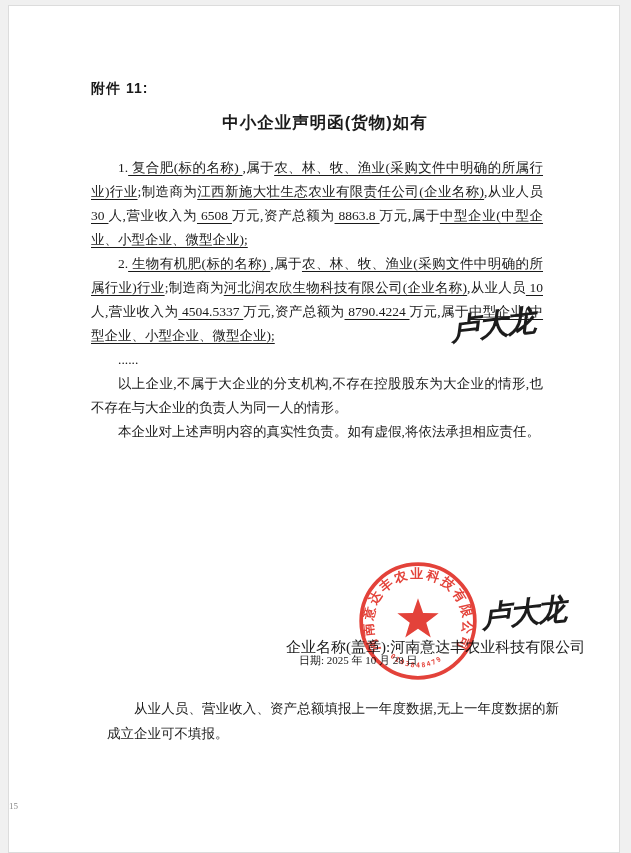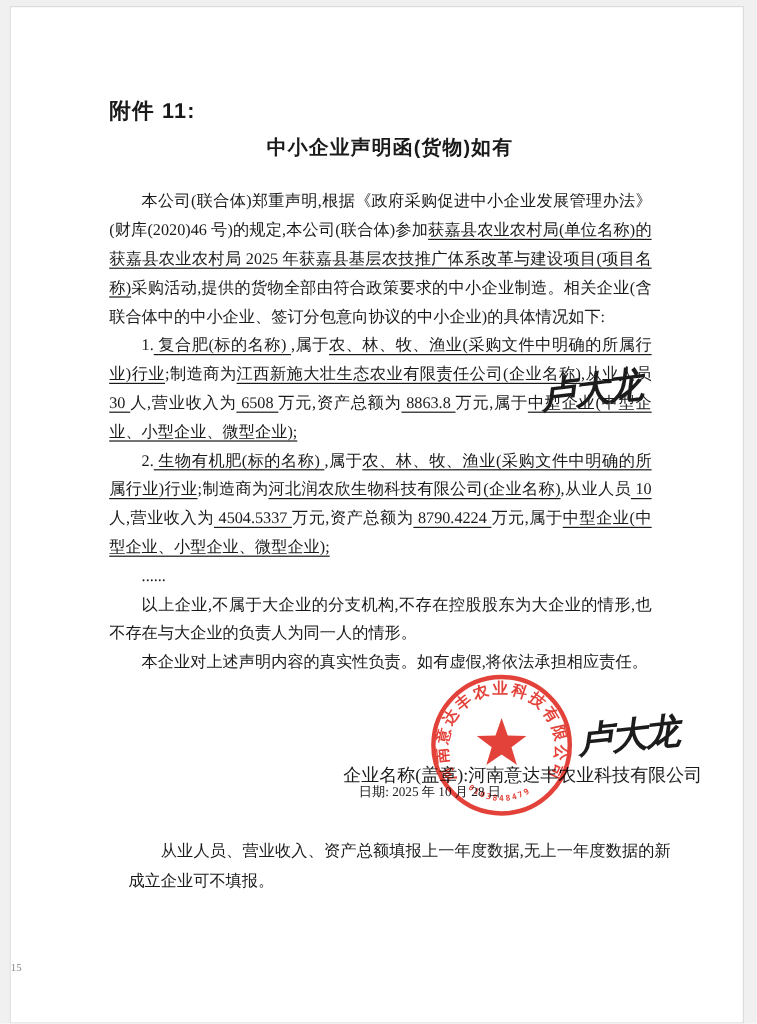--- a/index.html
+++ b/index.html
@@ -14,21 +14,21 @@
   .page{
     position:absolute;left:8px;top:5px;
     width:612px;height:848px;
     background:#ffffff;
     border:1px solid #dcdcdc;
     box-sizing:border-box;
   }
   .attachment-label{
     position:absolute;left:82px;top:74px;
     font-family:"Liberation Sans","DejaVu Sans",sans-serif;
-    font-weight:700;font-size:18px;letter-spacing:1px;
+    font-weight:700;font-size:14px;letter-spacing:1px;
   }
   .doc-title{
     position:absolute;left:11px;top:106px;width:100%;
     text-align:center;
     font-family:"Liberation Sans","DejaVu Sans",sans-serif;
     font-weight:700;font-size:16.5px;letter-spacing:1px;
   }
   .doc-body{
     position:absolute;left:82px;top:150px;width:452px;
     font-size:13.5px;line-height:24px;
@@ -70,21 +70,20 @@
 </head>
 <body>
 
 <div class="page">
 
   <div class="attachment-label">附件 11:</div>
 
   <div class="doc-title">中小企业声明函(货物)如有</div>
 
   <div class="doc-body">
-      <div class="para"><span>本公司(联合体)郑重声明,根据《政府采购促进中小企业发展管理办法》(财库(2020)46 号)的规定,本公司(联合体)参加</span><span class="fill">获嘉县农业农村局(单位名称)的获嘉县农业农村局 2025 年获嘉县基层农技推广体系改革与建设项目(项目名称)</span><span>采购活动,提供的货物全部由符合政策要求的中小企业制造。相关企业(含联合体中的中小企业、签订分包意向协议的中小企业)的具体情况如下:</span></div>
       <div class="para"><span>1.</span><span class="fill"> 复合肥(标的名称) </span><span>,属于</span><span class="fill">农、林、牧、渔业(采购文件中明确的所属行业)行业</span><span>;制造商为</span><span class="fill">江西新施大壮生态农业有限责任公司(企业名称)</span><span>,从业人员</span><span class="fill"> 30 </span><span>人,营业收入为</span><span class="fill"> 6508 </span><span>万元,资产总额为</span><span class="fill"> 8863.8 </span><span>万元,属于</span><span class="fill">中型企业(中型企业、小型企业、微型企业); </span></div>
       <div class="para"><span>2.</span><span class="fill"> 生物有机肥(标的名称) </span><span>,属于</span><span class="fill">农、林、牧、渔业(采购文件中明确的所属行业)行业</span><span>;制造商为</span><span class="fill">河北润农欣生物科技有限公司(企业名称)</span><span>,从业人员</span><span class="fill"> 10 </span><span>人,营业收入为</span><span class="fill"> 4504.5337 </span><span>万元,资产总额为</span><span class="fill"> 8790.4224 </span><span>万元,属于</span><span class="fill">中型企业(中型企业、小型企业、微型企业); </span></div>
       <div class="para"><span>......</span></div>
       <div class="para"><span>以上企业,不属于大企业的分支机构,不存在控股股东为大企业的情形,也不存在与大企业的负责人为同一人的情形。</span></div>
       <div class="para"><span>本企业对上述声明内容的真实性负责。如有虚假,将依法承担相应责任。</span></div>
     </div>
 
   <div class="sig-company">企业名称(盖章):河南意达丰农业科技有限公司</div>
 
   <div class="sig-date">日期: 2025 年 10 月 28 日</div>

